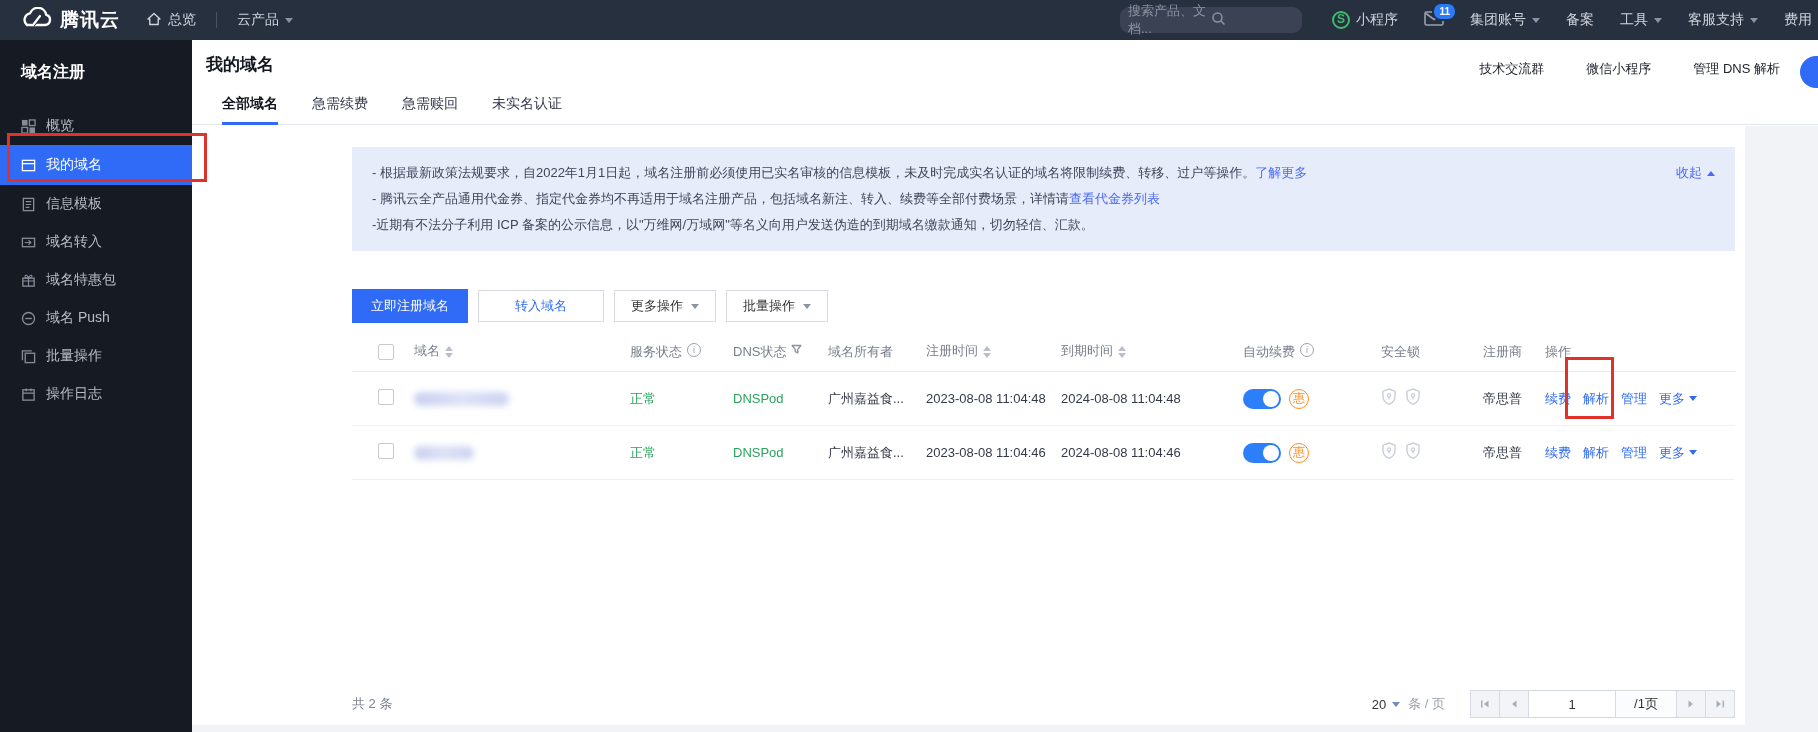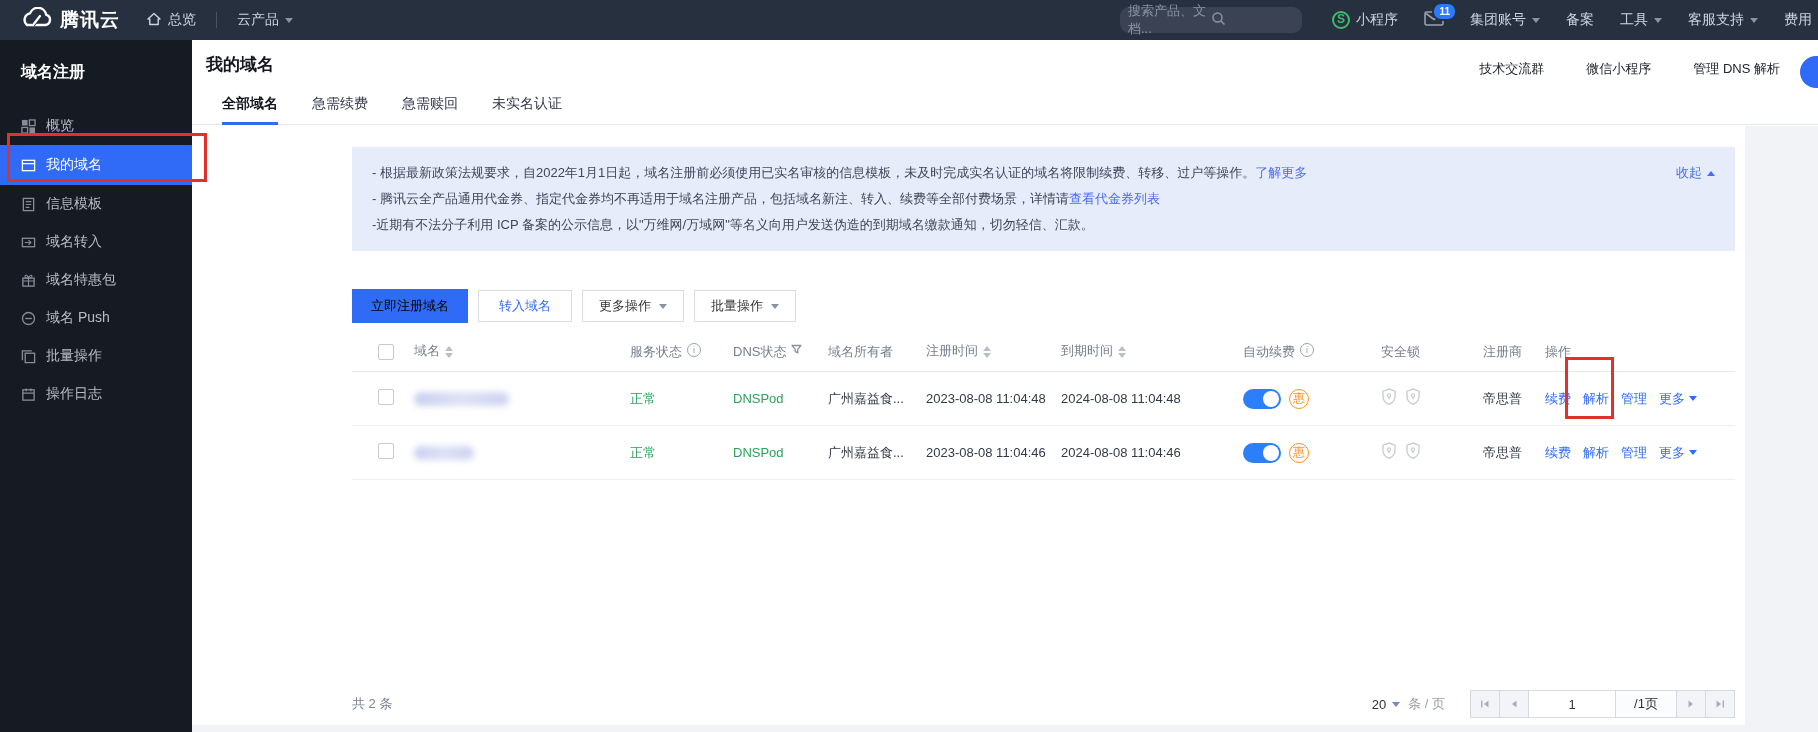--- a/index.html
+++ b/index.html
@@ -44,22 +44,22 @@
   
   .notice { position:absolute; left:160px; top:107px; width:1383px; background:#e7ecfb; padding:13px 20px; font-size:13px; color:#3f4659; }
   .n-line { line-height:26px; white-space:nowrap; }
   .n-line a { color:#4a6bf5; text-decoration:none; cursor:pointer; }
   .collapse { position:absolute; right:20px; top:13px; color:#4a6bf5; font-size:13px; line-height:26px; cursor:pointer; display:flex; align-items:center; gap:5px; }
   .up-caret { width:0; height:0; border:4px solid transparent; border-bottom:5px solid #4a6bf5; margin-bottom:4px; }
 
   
   .toolbar { position:absolute; left:160px; top:250px; width:1383px; height:32px; display:flex; align-items:center; gap:10px; }
   .btn { height:32px; display:inline-flex; align-items:center; justify-content:center; font-size:13px; cursor:pointer; border:1px solid #d8dbe2; background:#fff; color:#333; padding:0 16px; gap:8px; }
-  .btn-primary { background:#2f6bf6; border-color:#2f6bf6; color:#000000; padding:16px 18px; }
-  .btn-blue-text { color:#2f6bf6; padding:0 20px; }
+  .btn-primary { background:#2f6bf6; border-color:#2f6bf6; color:#ffffff; padding:16px 18px; }
+  .btn-blue-text { color:#2f6bf6; padding:0 36px; }
   .btn .caret { border-top-color:#8b93a3; }
   .tb-right-group { margin-left:auto; display:flex; align-items:center; gap:22px; }
   .search-input { width:168px; height:30px; border:1px solid #d8dbe2; border-radius:2px; display:flex; align-items:center; padding:0 8px; }
   .search-input input { border:none; outline:none; flex:1; font-size:13px; color:#333; width:110px; font-family:inherit; }
   .search-input input::placeholder { color:#9aa0ab; }
   .tool-icon { color:#717887; cursor:pointer; display:inline-flex; }
   .gear-glyph { font-size:17px; line-height:16px; }
 
   
   .dtable { position:absolute; left:160px; top:292px; width:1383px; }

